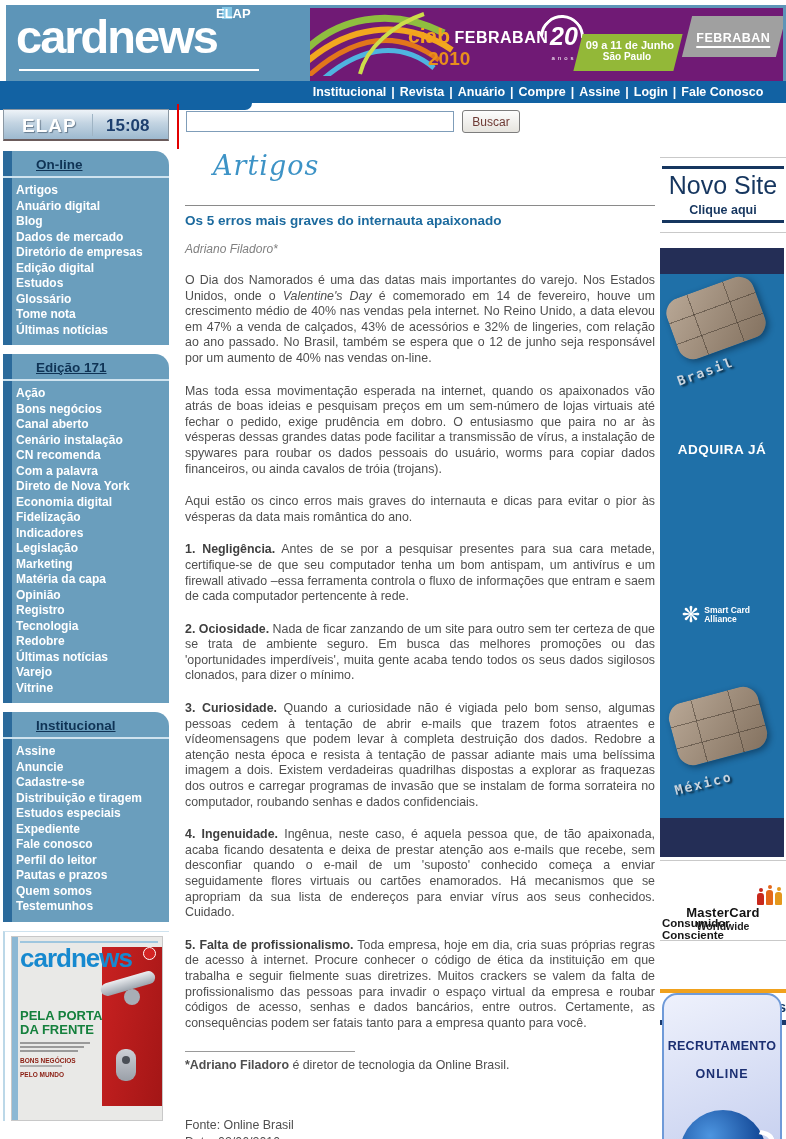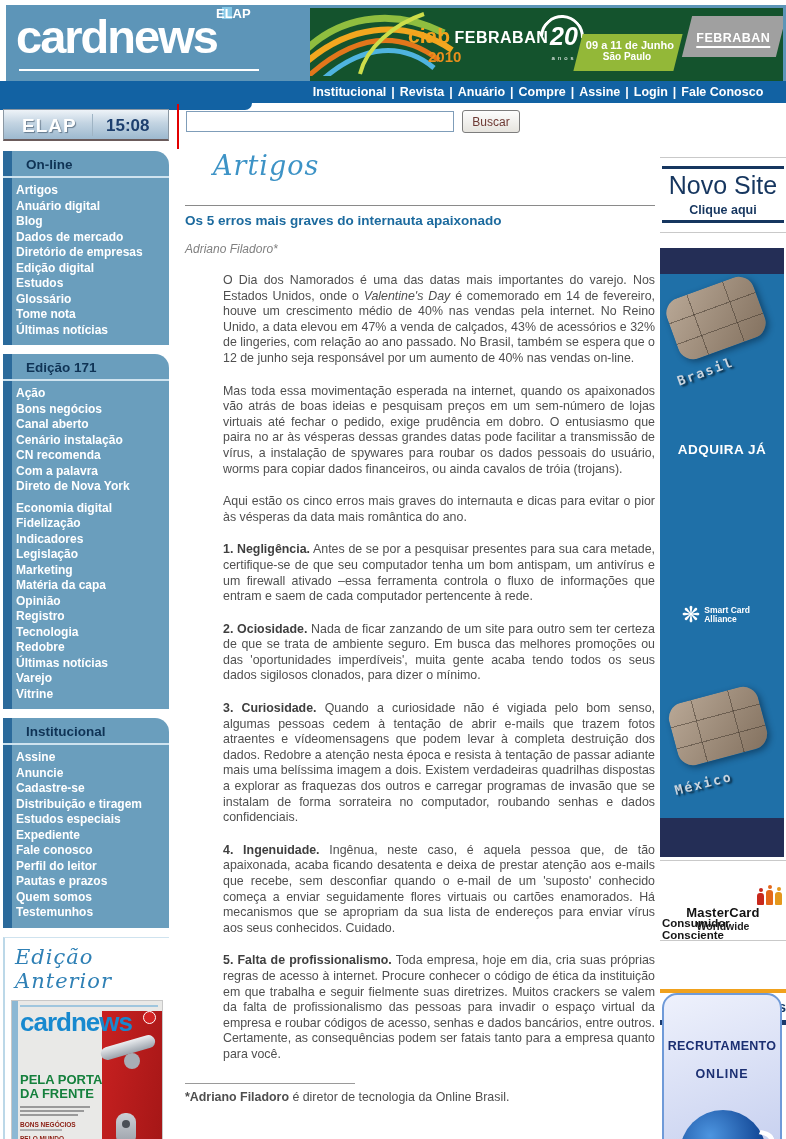--- a/index.html
+++ b/index.html
@@ -8,27 +8,27 @@
          font-family:"Liberation Sans", sans-serif; color:#4f4f4f; }
 
   
   .header-blue { position:absolute; left:6px; top:5px; width:780px; height:76px; background:#5d95b8; }
   .logo-cardnews { position:absolute; left:10px; top:4px; font-size:47px; font-weight:bold;
                    letter-spacing:-2px; color:#fff; }
   .logo-underline { position:absolute; left:13px; top:64px; width:240px; height:2px; background:#fff; }
   .elap-square { position:absolute; left:216px; top:2px; width:10px; height:12px; background:#86c8e6; }
   .elap-super { position:absolute; left:210px; top:1px; font-size:13px; font-weight:bold; color:#fff; letter-spacing:0; }
 
-  .banner { position:absolute; left:304px; top:3px; width:473px; height:84px; background:#14532d;
+  .banner { position:absolute; left:304px; top:3px; width:473px; height:84px; background:#701a75;
             overflow:hidden; cursor:pointer; }
   .banner svg { position:absolute; left:-6px; top:0; }
   .ciab-row { position:absolute; left:98px; top:16px; white-space:nowrap; }
   .ciab-word { color:#f4a21c; font-weight:bold; font-size:21px; letter-spacing:0; }
   .febraban-word { color:#fff; font-weight:bold; font-size:16px; letter-spacing:.5px; }
-  .ciab-year { position:absolute; left:118px; top:40px; color:#e88f1c; font-weight:bold; font-size:15px; }
+  .ciab-year { position:absolute; left:118px; top:40px; color:#e88f1c; font-weight:bold; font-size:19px; }
   .anos-badge { position:absolute; left:229px; top:9px; width:50px; height:54px; color:#fff; text-align:center; }
   .anos-circle { position:absolute; left:1px; top:-2px; width:44px; height:44px; border:3px solid #fff;
                  border-radius:50%; border-left-color:transparent; border-bottom-color:transparent;
                  transform:rotate(-42deg); }
   .anos-num { position:relative; font-size:25px; font-weight:bold; font-style:italic; line-height:38px; }
   .anos-label { position:relative; font-size:6px; letter-spacing:3px; }
   .green-box { position:absolute; left:268px; top:26px; width:100px; height:37px; background:#93b838;
                transform:skewX(-14deg); text-align:center; padding-top:5px; }
   .green-box > div { transform:skewX(14deg); color:#fff; font-weight:bold; }
   .gb-l1 { font-size:11px; }
@@ -63,25 +63,25 @@
            border-bottom:2px solid #6b5b5b; }
   .clock-elap { position:absolute; left:18px; top:5px; font-size:19px; font-weight:bold; color:#fff;
                 text-shadow:1px 1px 1px rgba(40,60,80,.55); letter-spacing:1px; }
   .clock-elap::before { content:''; position:absolute; left:13px; top:-2px; width:11px; height:13px;
                         background:#7cc0e8; z-index:-1; }
   .clock-div { position:absolute; left:88px; top:4px; width:1px; height:22px; background:#9fb4c4; }
   .clock-time { position:absolute; left:102px; top:6px; font-size:17px; font-weight:bold; color:#1d3f6e; }
 
   .menu { position:relative; background:#6a9ebd; border-radius:0 14px 0 0; margin-bottom:9px; }
   .menu::before { content:''; position:absolute; left:0; top:0; bottom:0; width:9px; background:#2b6a9b; }
-  .menu-head { position:relative; height:27px; line-height:27px; padding-left:23px; color:#0f3355;
-               font-weight:bold; font-size:13.5px; border-bottom:2px solid #cfe3ef; }
+  .menu-head { position:relative; height:27px; line-height:27px; padding-left:33px; color:#0f3355;
+               font-weight:bold; font-size:13.5px; border-bottom:2px solid #cfe3ef;text-decoration:underline; }
   .menu-items { position:relative; padding:5px 4px 7px 13px; }
   .mi { color:#fff; font-weight:bold; font-size:12px; line-height:15.5px; white-space:nowrap; cursor:pointer; }
-  .mi.gap-after { margin-bottom:6px; }
+  .mi.gap-after { }
 
   .prev { position:relative; margin-top:8px; background:#fff; border-top:1px solid #cfe3ef;
           border-left:2px solid #bcd8e8; padding-top:2px; }
   .prev-title { font-family:"DejaVu Serif",serif; font-style:italic; font-size:21px; color:#2f80b5;
                 padding:5px 0 5px 10px; letter-spacing:1px; }
   .cover { position:relative; width:152px; height:185px; margin:2px auto 0; background:#e9e9e7;
            border:1px solid #c8c8c8; overflow:hidden; cursor:pointer; }
   .cov-spine { position:absolute; left:0; top:0; bottom:0; width:6px; background:#8cb8d4; }
   .cov-door { position:absolute; right:0; top:10px; bottom:14px; width:60px;
               background:linear-gradient(100deg,#c92121,#a31616); }
@@ -106,21 +106,21 @@
   .cov-lock::after { content:''; position:absolute; left:6px; top:7px; width:8px; height:8px;
                      border-radius:50%; background:#4a4f57; }
 
   
   .main { position:absolute; left:185px; top:150px; width:470px; }
   .script-title { font-family:"DejaVu Serif",serif; font-style:italic; font-size:27px; color:#3d93c6;
                   margin-left:28px; height:45px; letter-spacing:1px; }
   .main-hr { border:0; border-top:1px solid #8a8a8a; margin-top:10px; }
   .art-title { margin-top:7px; font-size:13.5px; font-weight:bold; color:#1c6a9e; }
   .art-author { margin-top:14px; font-size:12px; font-style:italic; color:#808080; }
-  .art-body p { margin-top:17px; font-size:12.4px; line-height:15.6px; text-align:justify; color:#4f4f4f;margin-left:38px; }
+  .art-body p { margin-top:17px; font-size:12.4px; line-height:15.6px; text-align:justify; color:#4f4f4f; }
   .art-body p b { color:#3f3f3f; }
   .foot-hr { border:0; border-top:1px solid #9a9a9a; width:170px; margin:20px 0 6px 0; }
   .footnote { font-size:12.4px; color:#4f4f4f; }
   .src-block { margin-top:45px; font-size:12.4px; line-height:16.5px; color:#4f4f4f; }
 
   
   .rightbar { position:absolute; left:660px; top:150px; width:126px; }
   .thin-line { position:absolute; left:0; right:0; height:1px; background:#c9c9c9; }
   .navy-line { position:absolute; left:2px; right:2px; height:3px; background:#16365f; }
   .ns-title { position:absolute; left:0; right:0; top:21px; text-align:center; font-size:25px;
@@ -303,21 +303,20 @@
       <div class="mi">Expediente</div>
       <div class="mi">Fale conosco</div>
       <div class="mi">Perfil do leitor</div>
       <div class="mi">Pautas e prazos</div>
       <div class="mi">Quem somos</div>
       <div class="mi">Testemunhos</div>
     </div>
   </div>
 
   <div class="prev">
-    <div class="prev-title">Edição Anterior</div>
     <div class="cover">
       <div class="cov-spine"></div>
       <div class="cov-door"></div>
       <div class="cov-topline"></div>
       <div class="cov-logo">cardnews</div>
       <div class="cov-badge"></div>
       <div class="cov-handle-base"></div>
       <div class="cov-handle"></div>
       <div class="cov-head">
         <div>PELA PORTA</div>

